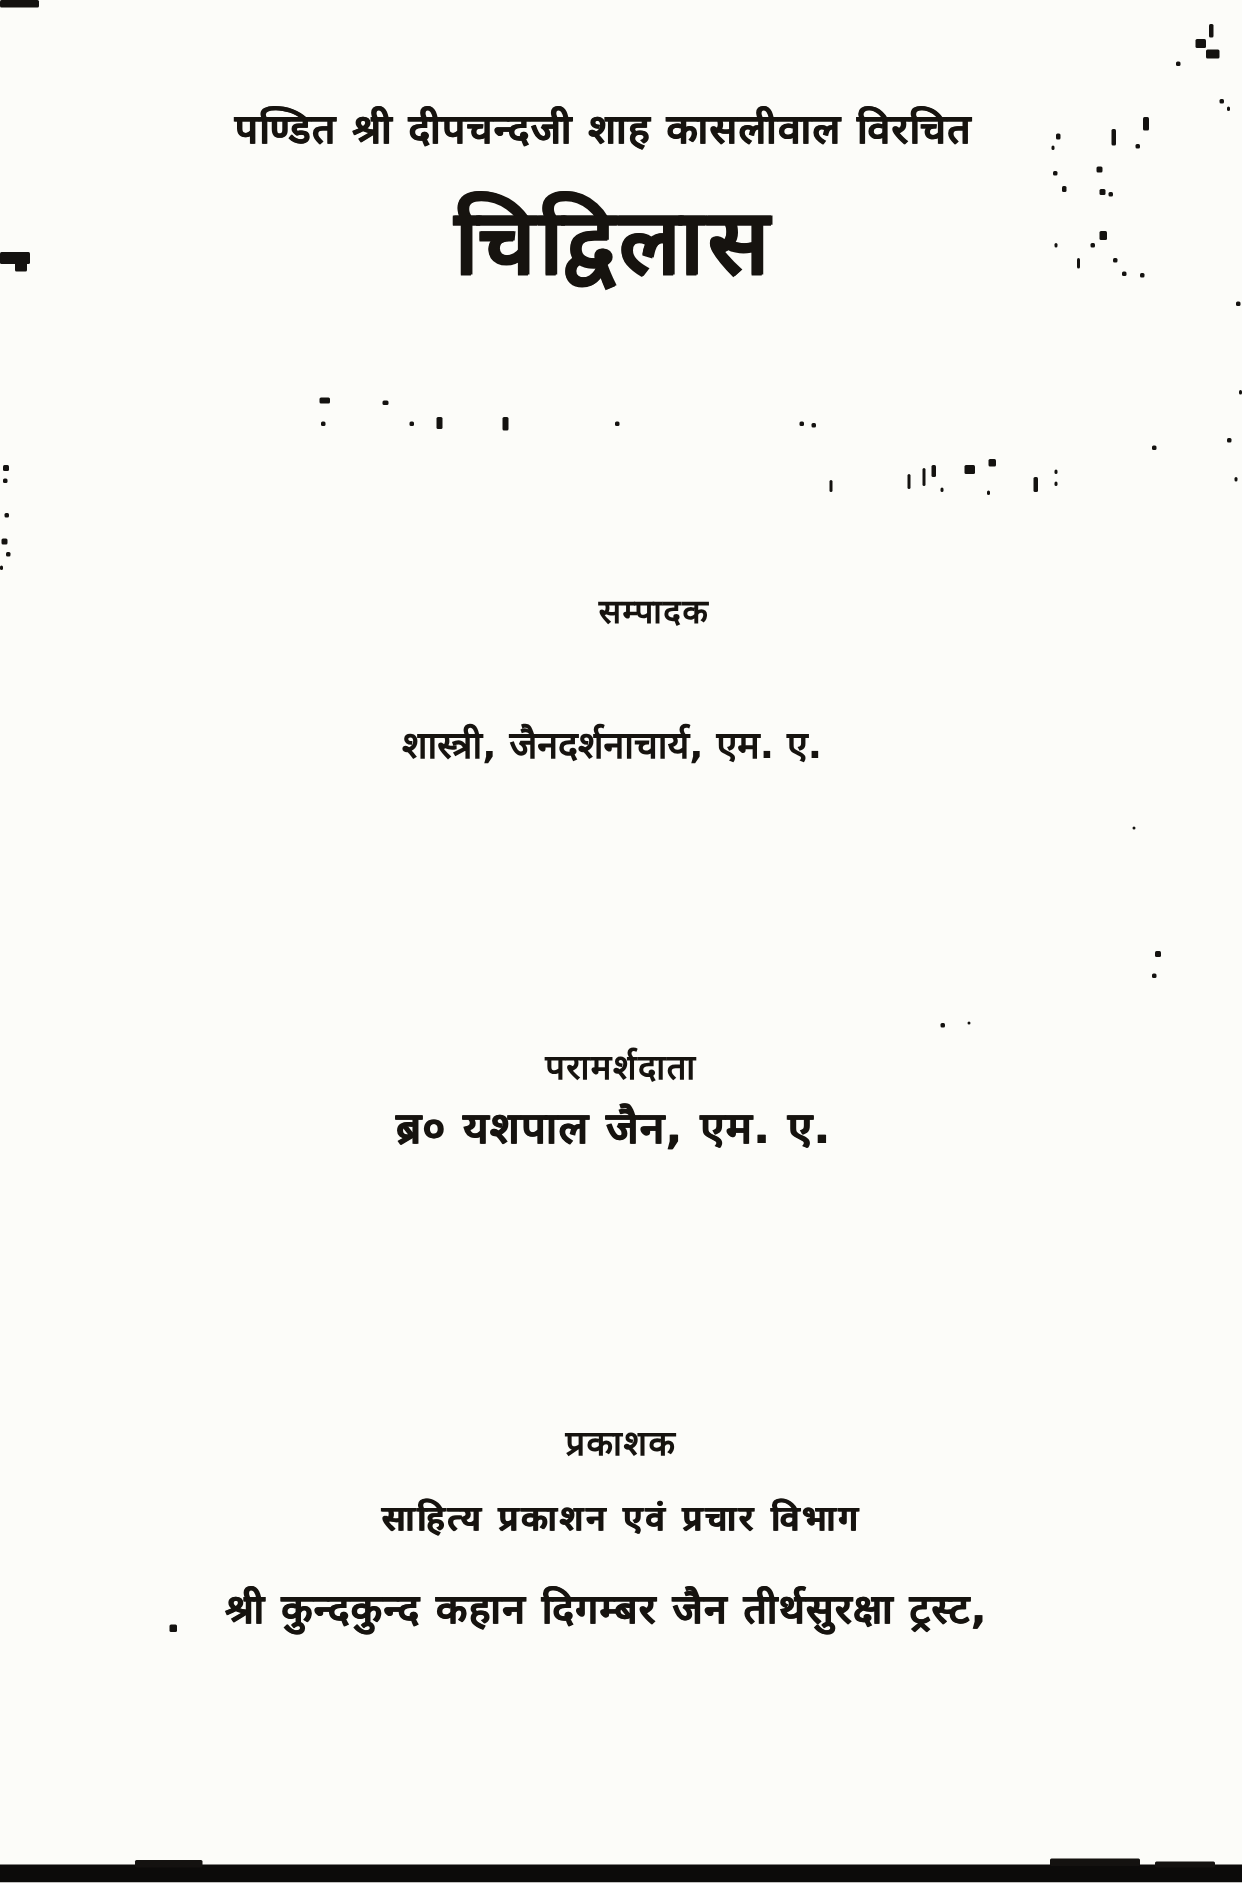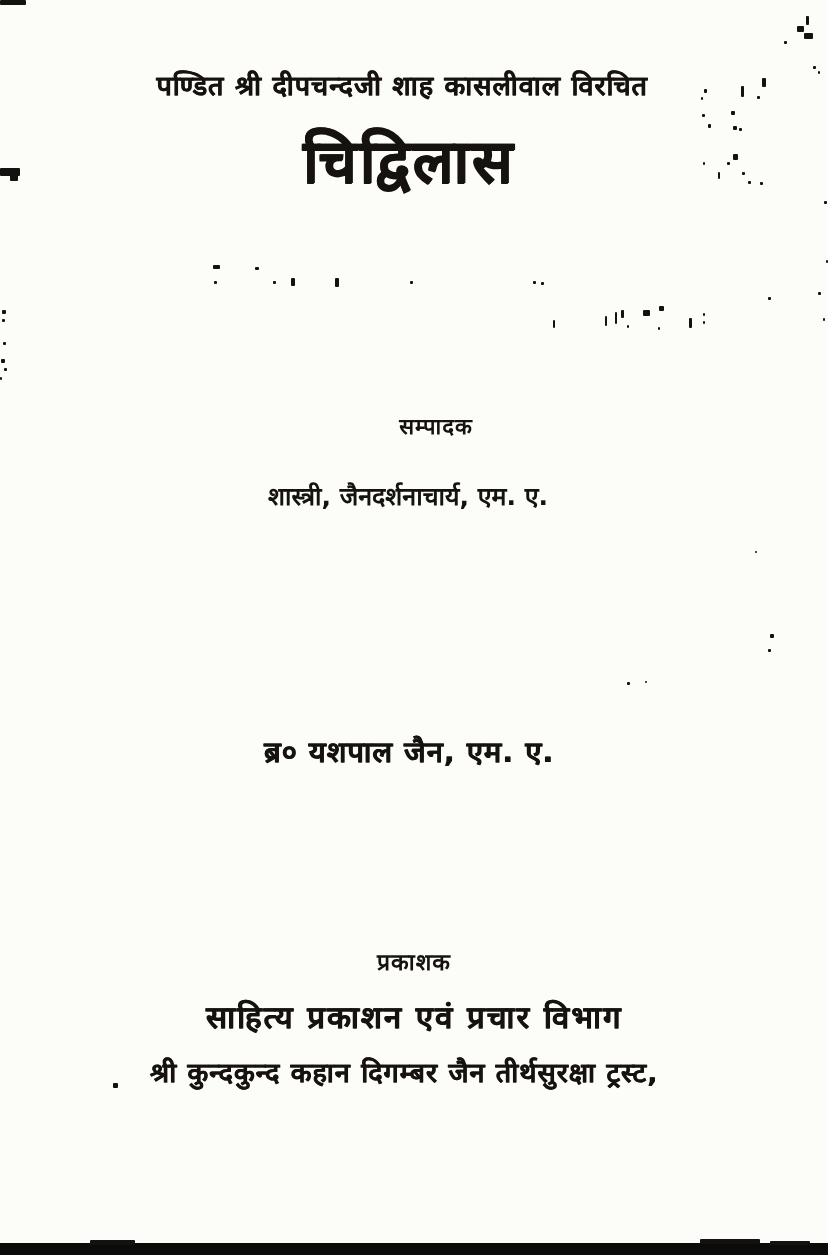--- a/index.html
+++ b/index.html
@@ -37,21 +37,21 @@
     font-size: 60px;
     font-weight: 700;
     letter-spacing: 3px;
     text-shadow: 1px 0 0 currentColor, 0 0.5px 0 currentColor;
   }
   .sec-heading {
     font-size: 22px;
     font-weight: 600;
     letter-spacing: 1px;
   }
-  .editor-heading { top: 410px; margin-left: 44px; }
+  .editor-heading { top: 391px; margin-left: 44px; }
   .editor-name {
     top: 425px;
     font-size: 30px;
     font-weight: 700;
     letter-spacing: 2px;
     text-shadow: 0.6px 0 0 currentColor;
   }
   .editor-qual {
     top: 478px;
     left: -12px;
@@ -63,21 +63,21 @@
     top: 731px;
     left: -10px;
     font-size: 29px;
     font-weight: 700;
     letter-spacing: 1px;
     text-shadow: 0.6px 0 0 currentColor;
   }
   .publisher-heading { top: 945px; font-size: 23px; }
   .publisher-name {
     top: 995px;
-    font-size: 31px;
+    font-size: 23px;
     font-weight: 700;
     letter-spacing: 2px;
     text-shadow: 0.7px 0 0 currentColor;
   }
   .publisher-org {
     top: 1053px;
     left: -20px;
     font-size: 27px;
     font-weight: 700;
     letter-spacing: 1px;
@@ -108,20 +108,21 @@
 
   <div class="line byline">पण्डित श्री दीपचन्दजी शाह कासलीवाल विरचित</div>
 
   <h1 class="line book-title">चिद्विलास</h1>
 
   <div class="line sec-heading editor-heading">सम्पादक</div>
 
 
   <div class="line editor-qual">शास्त्री, जैनदर्शनाचार्य, एम. ए.</div>
 
+  <div class="line sec-heading advisor-heading">परामर्शदाता</div>
 
   <div class="line advisor-name">ब्र० यशपाल जैन, एम. ए.</div>
 
   <div class="line sec-heading publisher-heading">प्रकाशक</div>
 
   <div class="line publisher-name">साहित्य प्रकाशन एवं प्रचार विभाग</div>
 
   <div class="line publisher-org">श्री कुन्दकुन्द कहान दिगम्बर जैन तीर्थसुरक्षा ट्रस्ट,</div>
 
 

